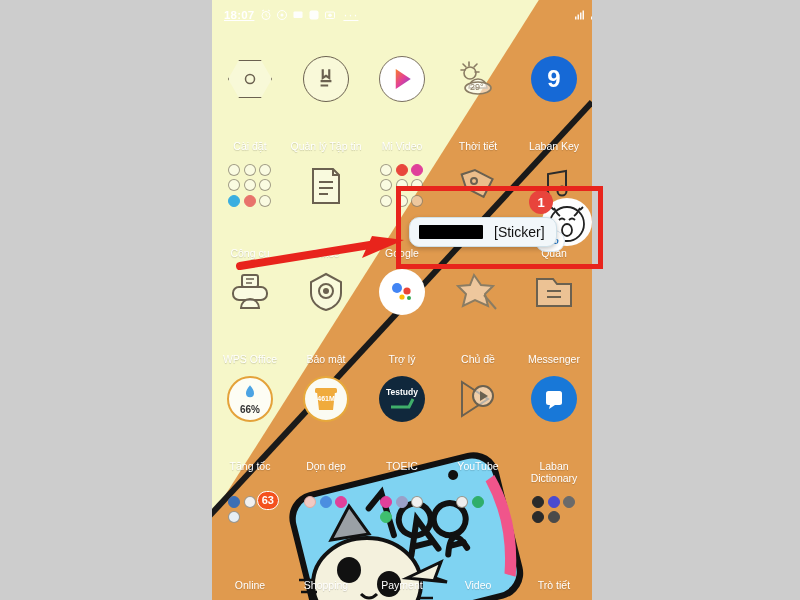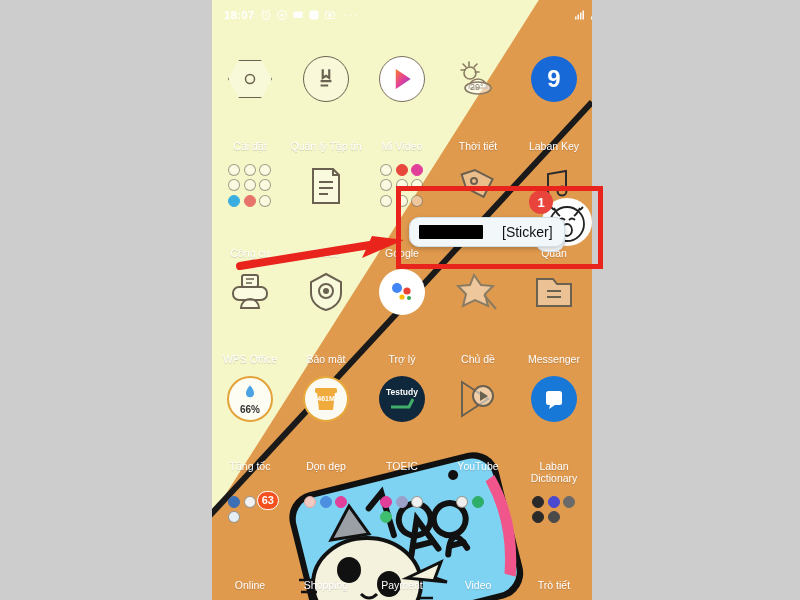--- a/index.html
+++ b/index.html
@@ -18,21 +18,21 @@
     clip-path: polygon(100% 0%, 100% 100%, 0% 100%, 0% 86%, 86% 0%);
   }
   .wp-line{ position:absolute; inset:0; pointer-events:none; }
 
   
   .illus{ position:absolute; left:45px; bottom:-28px; width:300px; height:180px; }
 
   
   #statusbar{ position:absolute; left:0; top:0; width:440px; height:30px;
     display:flex; align-items:center; padding:4px 12px; color:#ffffff;
-    font-size:11px; letter-spacing:.2px; z-index:6; }
+    font-size:11px; letter-spacing:.2px; z-index:6;text-decoration:underline; }
   #statusbar .sb-left{ display:flex; align-items:center; gap:4px; }
   #statusbar .sb-right{ margin-left:auto; display:flex; align-items:center; gap:4px; }
   .sb-clock{ font-size:11.5px; font-weight:bold; margin-right:2px; }
   .sb-ico{ display:inline-block; width:12px; height:12px; opacity:.95; }
   .sb-dots{ font-size:12px; letter-spacing:1px; margin-left:3px; }
 
   
   #grid{ position:absolute; left:0; top:46px; width:380px; z-index:4; }
   .row{ display:flex; }
   .cell{ width:76px; display:flex; flex-direction:column; align-items:center;
@@ -58,21 +58,21 @@
 
   
   .badge{ position:absolute; top:-4px; right:-6px; min-width:19px; height:19px;
     border-radius:10px; background:#f4511e; color:#fff; font-size:11px;
     font-weight:bold; display:flex; align-items:center; justify-content:center;
     padding:0 4px; border:1.5px solid #fff; }
 
   
   #notif{ position:absolute; left:409px; top:217px; z-index:8;
     background:#f2f7fa; border:1px solid #cfe0e8; border-radius:10px;
-    padding:6px 11px 6px 9px; display:flex; align-items:center; gap:19px;
+    padding:6px 11px 6px 9px; display:flex; align-items:center; gap:11px;
     box-shadow:0 2px 5px rgba(0,0,0,.22); }
   .redact{ display:inline-block; width:64px; height:14px; background:#000; border-radius:1px; }
   .notif-txt{ font-size:14px; color:#111; font-family:"Liberation Sans",sans-serif; }
 
   
   #zalo-app{ position:absolute; left:537px; top:193px; width:58px; height:58px; z-index:7; }
   .zalo-face{ position:absolute; left:5px; top:5px; width:50px; height:48px;
     border-radius:50%; background:#fdfdfd; }
   .zalo-tag{ position:absolute; left:-2px; bottom:-1px; width:30px; height:22px;
     border-radius:11px; background:#ffffff; border:1.5px solid #d8e6f2;

